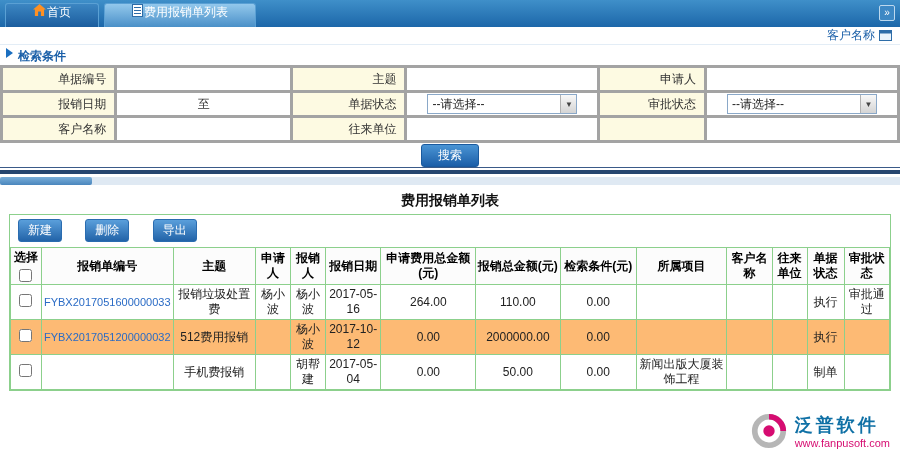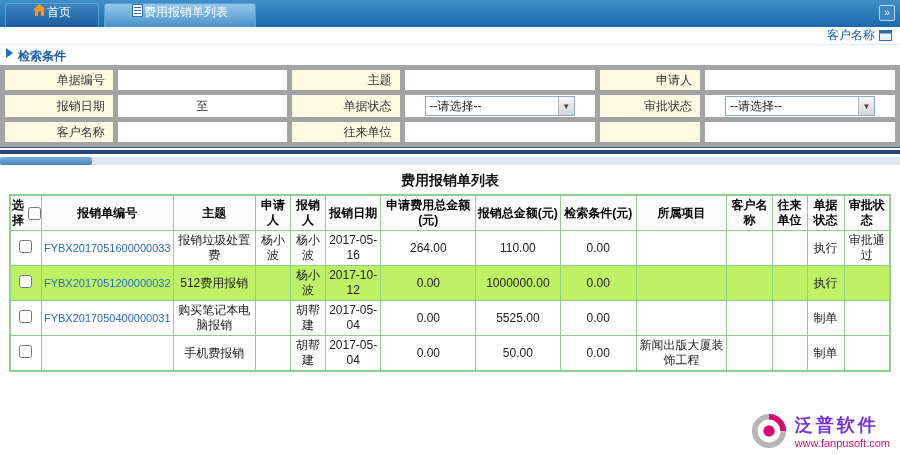--- a/index.html
+++ b/index.html
@@ -19,21 +19,21 @@
   .collapse-row { height:18px; display:flex; justify-content:flex-end; align-items:center; gap:4px; padding:0 8px;
          border-bottom:1px solid #e3edf6; }
   .collapse-link { color:#1a5fa8; text-decoration:none; cursor:pointer; }
 
   
   .search-head { height:20px; display:flex; align-items:flex-start; gap:5px; padding:3px 6px 1px; }
   .tri-icon { width:0; height:0; border-left:7px solid #1b6fc0; border-top:5px solid transparent; border-bottom:5px solid transparent; display:inline-block; }
   .search-head span.txt { color:#1a5fa8; font-weight:bold; }
 
   table.search-table { width:100%; border-collapse:collapse; border:1px solid #a9c9e6; }
-  .search-table td { border:5px solid #a3a3a3; height:25px; padding:1px 20px; }
+  .search-table td { border:3px solid #a3a3a3; height:25px; padding:1px 20px; }
   td.lbl { background:#fdfae2; text-align:right; color:#333; padding-right:8px; }
   td.inp { background:#fff; }
   .c1{width:118px;} .c2{width:182px;} .c3{width:118px;} .c4{width:182px;} .c5{width:110px;} .c6{width:186px;}
   input.flat { border:none; outline:none; background:transparent; width:100%; height:18px; font:inherit; }
   .range { display:flex; align-items:center; }
   .range input.flat { flex:1; min-width:0; }
   .range .to { padding:0 6px; color:#333; flex:0 0 auto; }
   .selectbox { width:150px; height:20px; border:1px solid #8aa8c8; background:#fff; display:flex; align-items:center;
          justify-content:space-between; padding-left:4px; cursor:pointer; }
   .sel-arrow { width:16px; height:18px; background:linear-gradient(#f8f8f8,#d4d4d4); border-left:1px solid #b0b0b0;
@@ -53,30 +53,30 @@
   .tbtn { display:inline-block; min-width:40px; text-align:center; padding:2px 9px; margin-right:20px;
          background:linear-gradient(#5a9fdb,#2263a8); color:#fff; border:1px solid #2a6cb0; border-radius:3px;
          font-size:12px; cursor:pointer; font-family:inherit; }
 
   table.grid { width:100%; border-collapse:collapse; table-layout:fixed; }
   .grid th, .grid td { border:1px solid #8cd08c; padding:2px 1px; text-align:center; vertical-align:middle;
          word-break:break-all; line-height:1.25; }
   .grid th { background:#fcfcfc; font-weight:bold; color:#000; height:32px; }
   .grid td { height:24px; color:#222; }
   tr.r-odd  { background:#fff; }
-  tr.r-even { background:#bef264; }
-  .selhead { display:flex; flex-direction:row; align-items:center; gap:4px; }
+  tr.r-even { background:#fdba74; }
+  .selhead { display:flex; flex-direction:column; align-items:center; gap:4px; }
   a.doclink { color:#2a6bc5; text-decoration:none; font-size:11px; white-space:nowrap; cursor:pointer; }
   td.doccell { overflow:hidden; }
   input[type=checkbox] { margin:0; width:13px; height:13px; }
 
   
   .watermark { position:absolute; right:10px; bottom:5px; display:flex; align-items:center; gap:7px; opacity:.95; }
   .wm-text { display:flex; flex-direction:column; align-items:flex-start; }
-  .wm-brand { font-size:18px; font-weight:bold; color:#6d28d9; letter-spacing:3px; }
+  .wm-brand { font-size:18px; font-weight:bold; color:#0369a1; letter-spacing:3px; }
   .wm-site { font-size:11px; color:#d4006a; }
 </style>
 </head>
 <body>
 
 <div class="tabbar">
   <div class="tab tab-home">
     <svg width="13" height="12" viewBox="0 0 14 13">
         <path d="M7 0 L14 6 H12 V13 H8.5 V8 H5.5 V13 H2 V6 H0 Z" fill="#ff9022"></path>
       </svg>
@@ -146,30 +146,38 @@
       <td class="lbl">客户名称</td>
       <td class="inp"><input class="flat" style=""></td>
       <td class="lbl">往来单位</td>
       <td class="inp"><input class="flat" style=""></td>
       <td class="lbl"></td>
       <td class="inp"></td>
     </tr>
   </tbody>
     </table>
 
+  <div class="search-btn-row">
+    <button class="search-btn">搜索</button>
+  </div>
 </div>
 
 <div class="navy-sep"></div>
 <div class="hscroll">
   <div class="thumb"></div>
 </div>
 
 <div class="list-title">费用报销单列表</div>
 
 <div class="list-box">
+  <div class="toolbar">
+    <span class="tbtn">新建</span>
+    <span class="tbtn">删除</span>
+    <span class="tbtn">导出</span>
+  </div>
 
   <table class="grid">
     <colgroup>
       <col style="width:30px">
         <col style="width:128px">
         <col style="width:80px">
         <col style="width:34px">
       <col style="width:34px">
         <col style="width:54px">
         <col style="width:92px">
@@ -222,42 +230,26 @@
         <td>审批通过</td>
       </tr>
       <tr class="r-even">
         <td><input type="checkbox" style=""></td>
         <td class="doccell"><a class="doclink">FYBX2017051200000032</a></td>
         <td>512费用报销</td>
         <td></td>
         <td>杨小波</td>
         <td>2017-10-12</td>
         <td>0.00</td>
-        <td>1000000.00</td>
+        <td>2000000.00</td>
         <td>0.00</td>
         <td></td>
         <td></td>
         <td></td>
         <td>执行</td>
-        <td></td>
-      </tr>
-      <tr class="r-odd">
-        <td><input type="checkbox" style=""></td>
-        <td class="doccell"><a class="doclink">FYBX2017050400000031</a></td>
-        <td>购买笔记本电脑报销</td>
-        <td></td>
-        <td>胡帮建</td>
-        <td>2017-05-04</td>
-        <td>0.00</td>
-        <td>5525.00</td>
-        <td>0.00</td>
-        <td></td>
-        <td></td>
-        <td></td>
-        <td>制单</td>
         <td></td>
       </tr>
       <tr class="r-odd">
         <td><input type="checkbox" style=""></td>
         <td class="doccell"></td>
         <td>手机费报销</td>
         <td></td>
         <td>胡帮建</td>
         <td>2017-05-04</td>
         <td>0.00</td>

